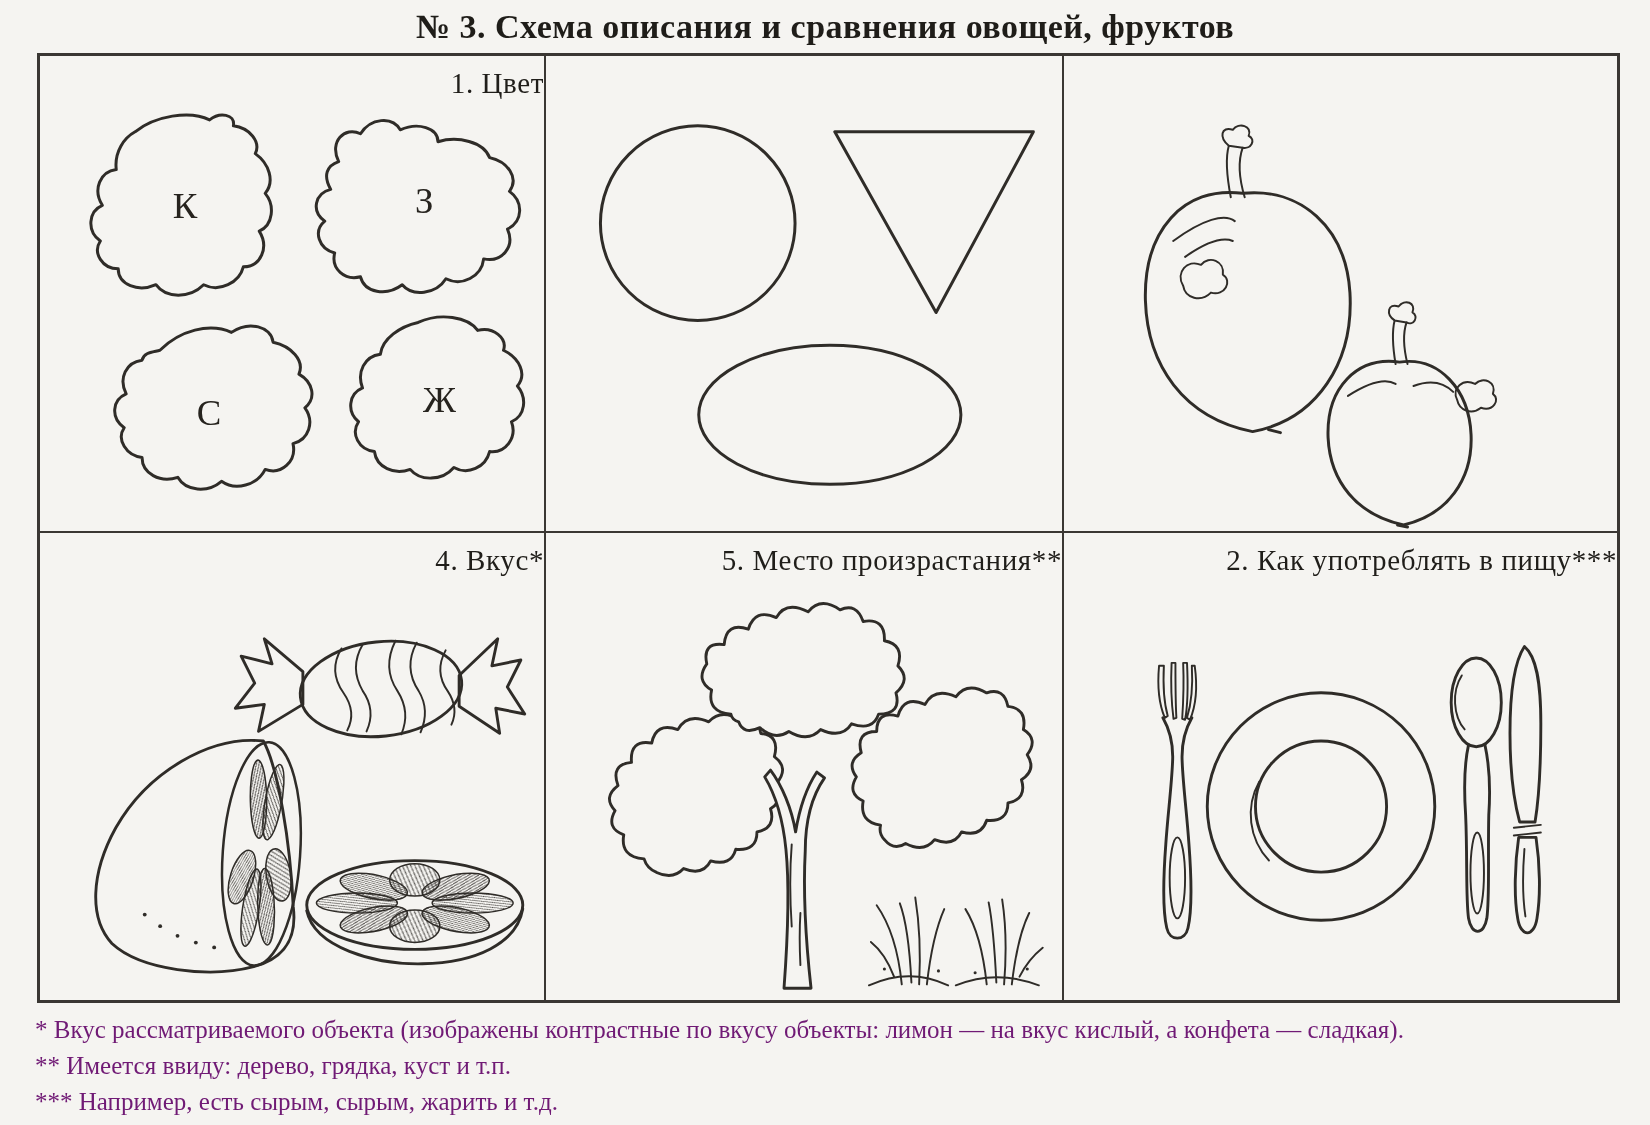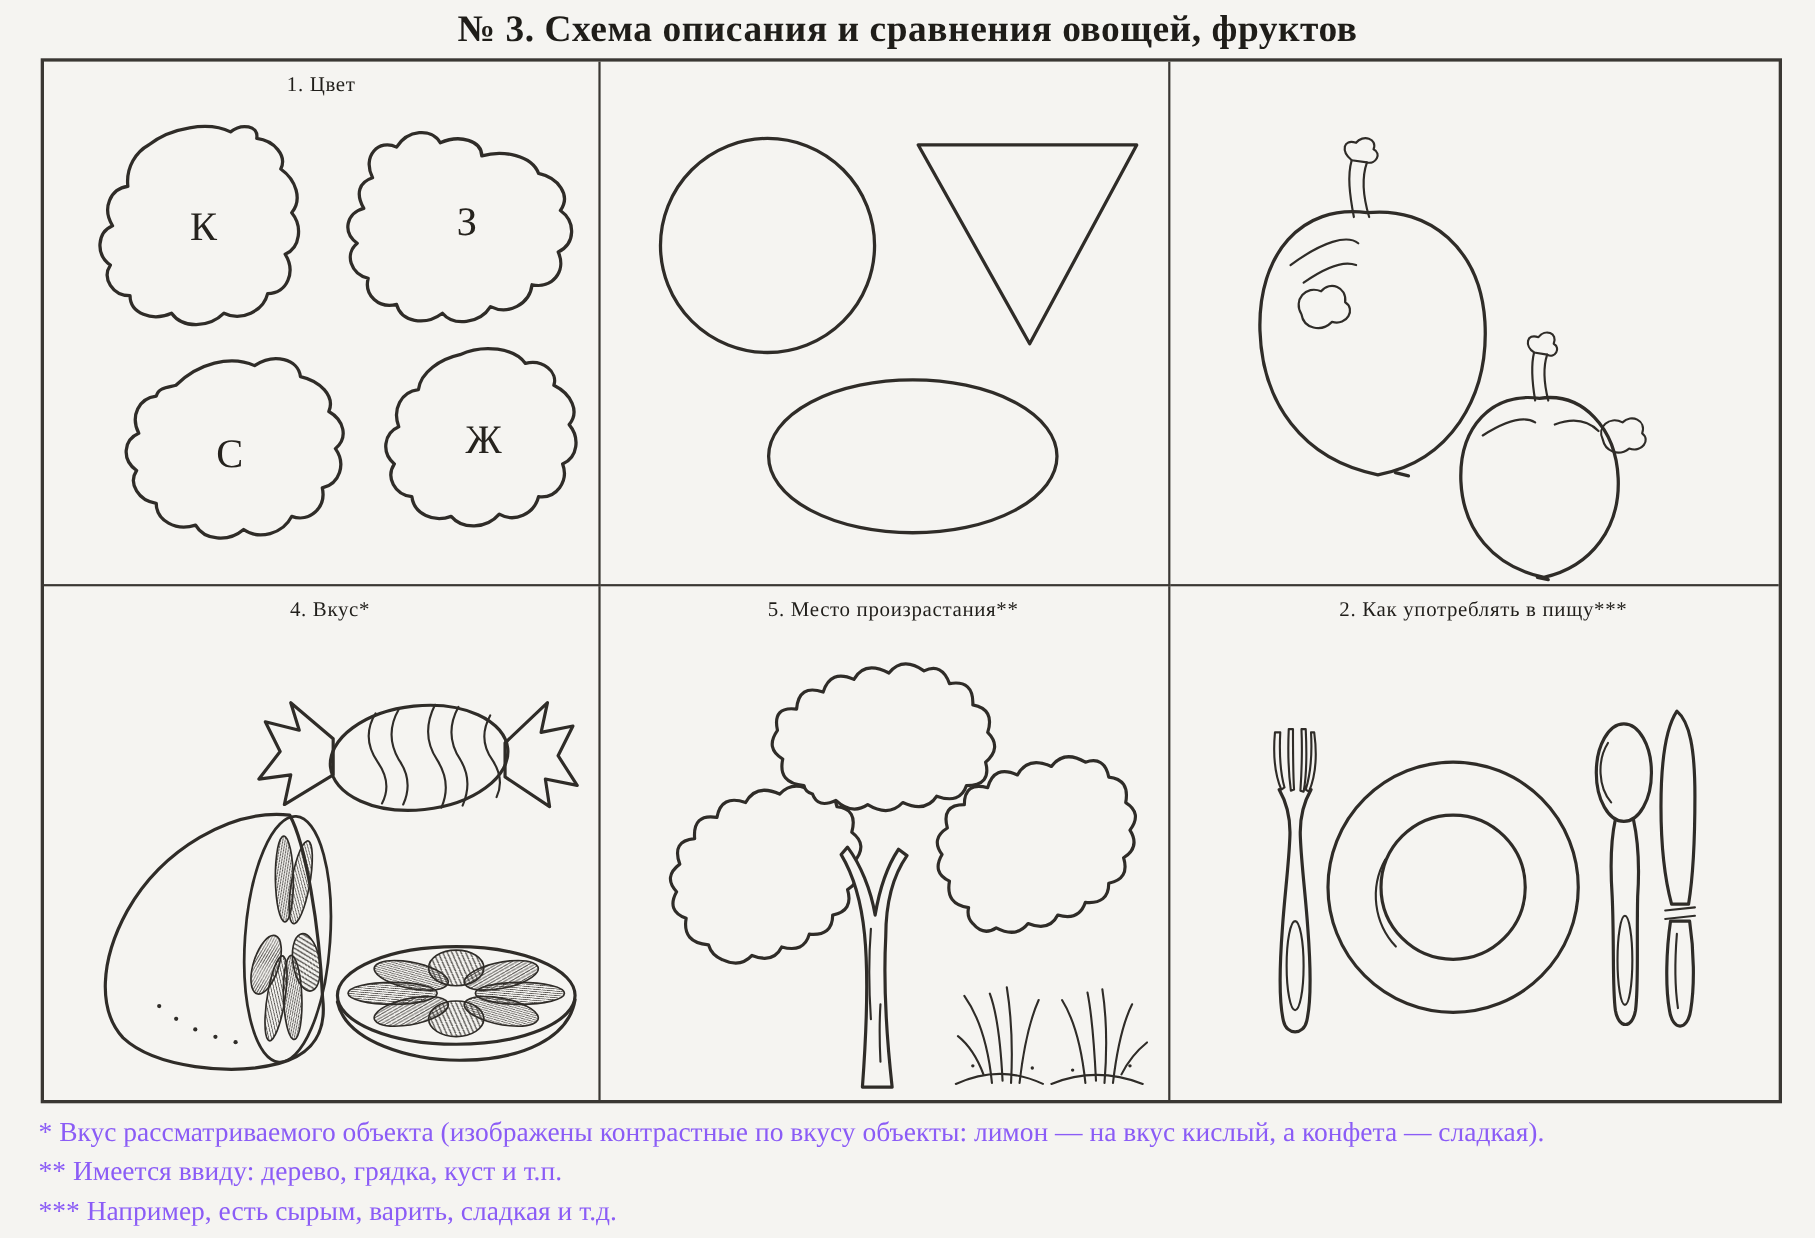--- a/index.html
+++ b/index.html
@@ -27,35 +27,35 @@
     background:transparent;
   }
   .cell{
     position:relative;box-sizing:border-box;overflow:hidden;
     border-right:2px solid #3a3733;
     border-bottom:2px solid #3a3733;
   }
   .cell.last-col{border-right:none;}
   .cell.last-row{border-bottom:none;margin-left:16px;}
   .cell-header{
-    margin-top:11px;text-align:center;
-    font-size:19px;color:#201e1a;letter-spacing:0.6px;
+    margin-top:11px;text-align:right;
+    font-size:29px;color:#201e1a;letter-spacing:0.6px;
   }
   .cell svg{
     position:absolute;left:0;top:46px;
     width:100%;height:calc(100% - 48px);
     display:block;
   }
   .ink{stroke:#2f2c28;stroke-width:3;fill:none;stroke-linecap:round;stroke-linejoin:round;}
   .ink-thin{stroke:#2f2c28;stroke-width:2;fill:none;stroke-linecap:round;stroke-linejoin:round;}
   .paperfill{fill:#f5f4f1;}
   .glyph{font-family:"Liberation Serif","DejaVu Serif",serif;font-size:37px;fill:#26231e;}
   .footnotes{
     position:absolute;left:35px;top:1012px;width:1580px;
-    font-size:25px;line-height:36px;color:#8b5cf6;
+    font-size:25px;line-height:36px;color:#701a75;
   }
   .fn{white-space:nowrap;}
 </style>
 </head>
 <body>
 
 <div class="page-title">№ 3. Схема описания и сравнения овощей, фруктов</div>
 
 <div class="schema-table">
 
@@ -216,14 +216,14 @@
         <path class="ink-thin" d="M 461,280 C 459,305 459,330 462,350"></path>
       </g>
     </svg>
   </div>
 
 </div>
 
 <div class="footnotes">
   <div class="fn">* Вкус рассматриваемого объекта (изображены контрастные по вкусу объекты: лимон — на вкус кислый, а конфета — сладкая).</div>
   <div class="fn">** Имеется ввиду: дерево, грядка, куст и т.п.</div>
-  <div class="fn">*** Например, есть сырым, варить, сладкая и т.д.</div>
+  <div class="fn">*** Например, есть сырым, сырым, жарить и т.д.</div>
 </div>
 
 </body></html>

